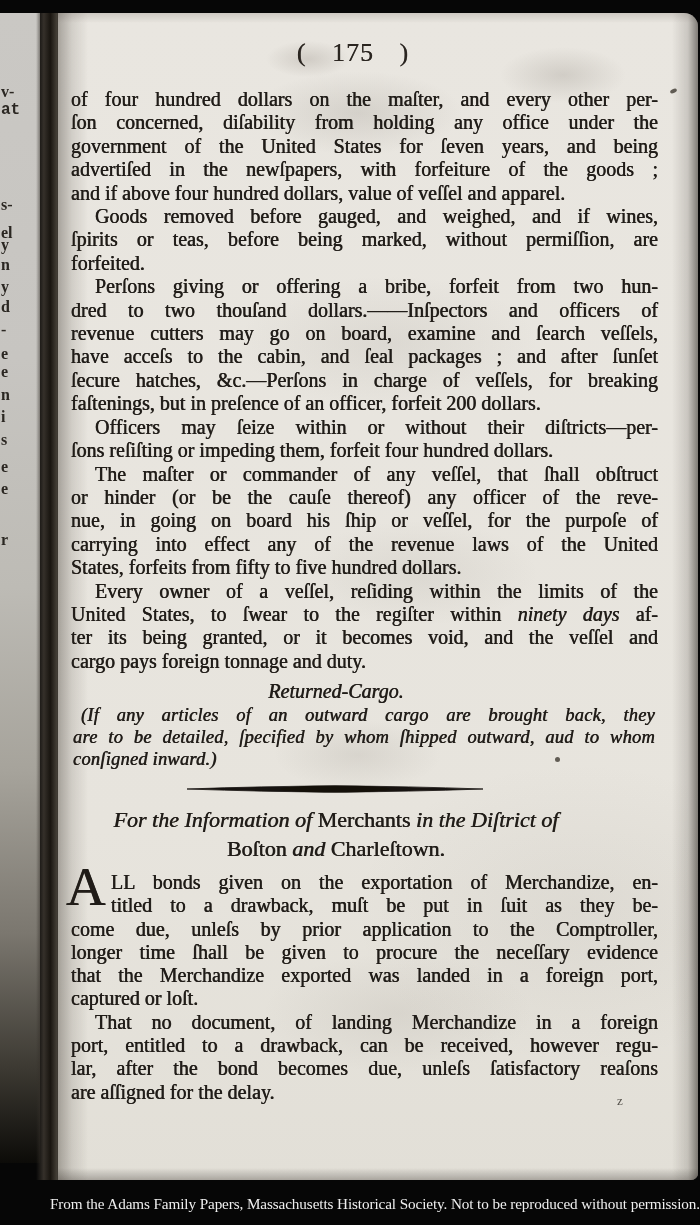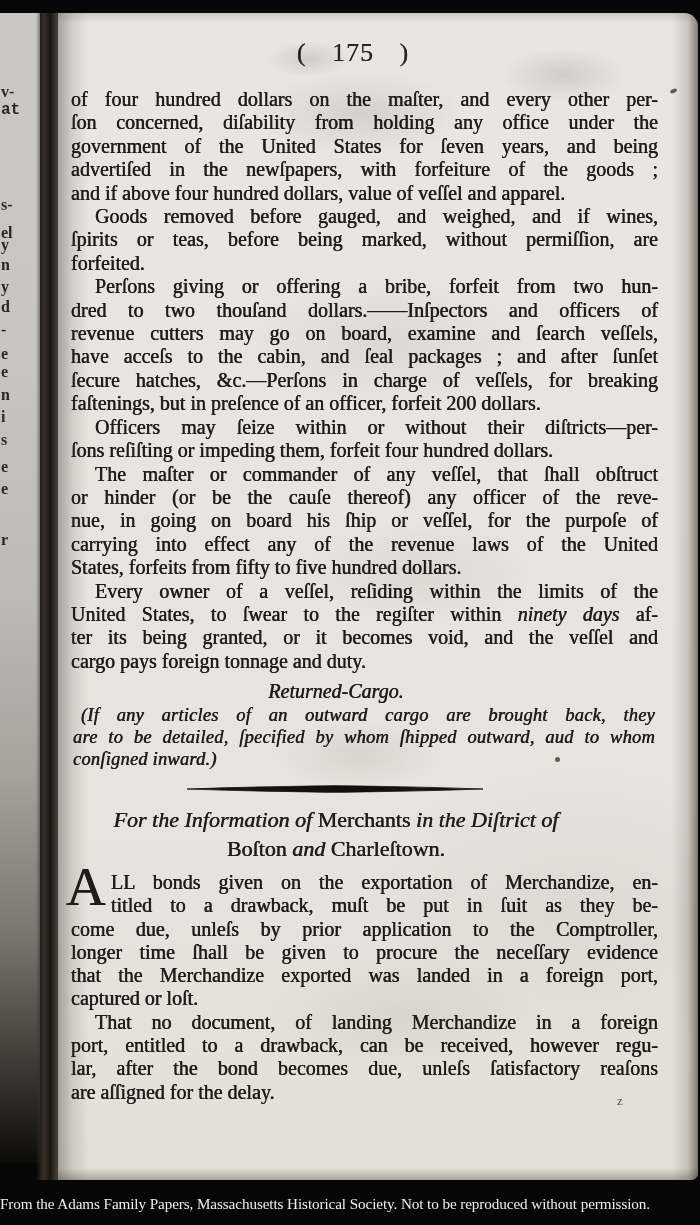--- a/index.html
+++ b/index.html
@@ -66,21 +66,21 @@
     font-size:22px;line-height:29px;font-style:italic;}
   #sechead i{font-style:normal;} 
 
   #col2{left:13px;top:858px;width:587px;font-size:20px;line-height:23.3px;}
 
   .dropcap{position:absolute;left:8px;top:846px;font-size:55px;line-height:1;}
 
   #sig{position:absolute;left:559px;top:1080px;font-size:13px;color:rgba(30,25,20,.75);}
   .speck{position:absolute;background:rgba(40,34,26,.7);border-radius:50%;}
 
-  #caption{position:absolute;left:0;top:1195px;width:700px;text-align:left;
+  #caption{position:absolute;left:0;top:1195px;width:700px;text-align:right;
     color:#efefef;font-size:15.2px;letter-spacing:-.1px;}
 </style>
 </head>
 <body>
 
 <div id="shot" style="--paper: #e9e6e0; --ink: #201c18; background: rgb(6, 6, 6);">
 
   <div class="facing" id="facing">
       <span class="frag" style="top: 71px;">v-</span>
       <span class="frag" style="top: 89px; font-family: Liberation Mono, monospace;">at</span>

